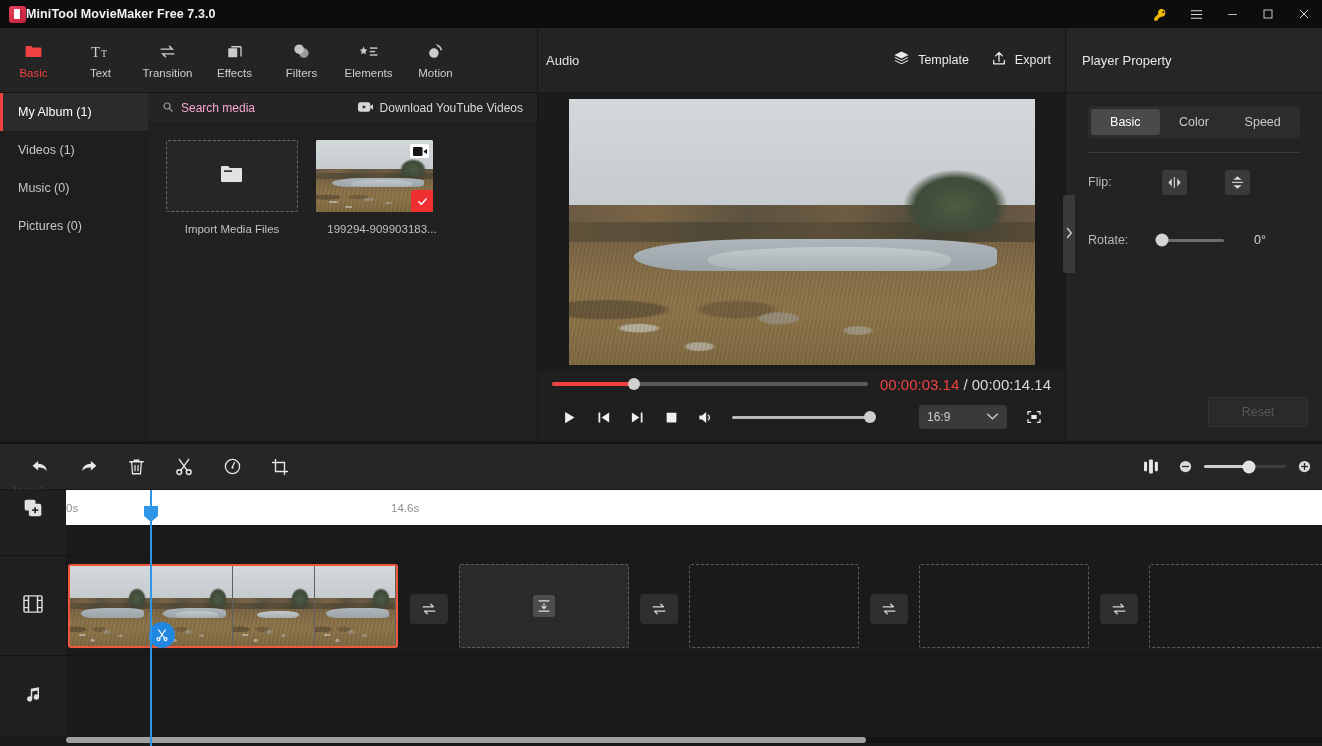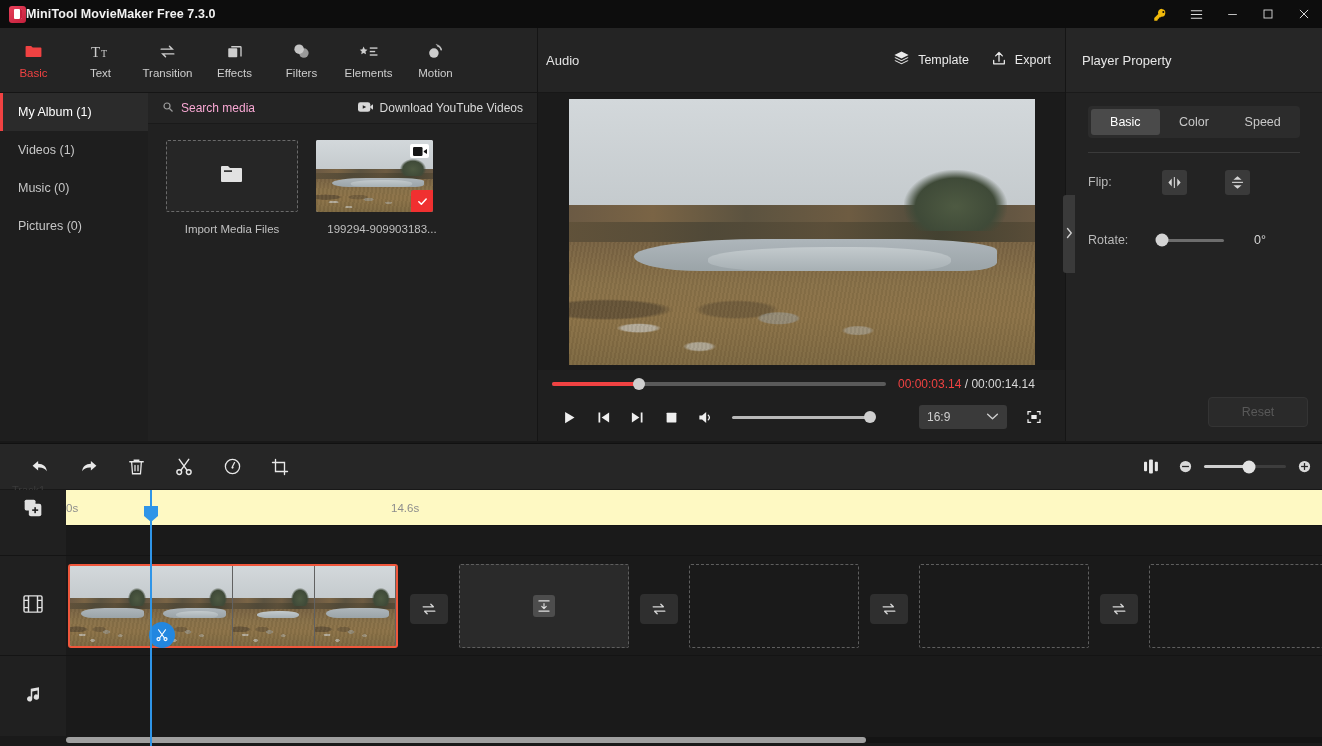--- a/index.html
+++ b/index.html
@@ -120,21 +120,21 @@
   .ctrls { padding: 0 14px; }
   .seek-row { display: flex; align-items: center; height: 28px; gap: 12px; }
   .seek-track {
     position: relative; width: 334px; height: 4px; background: #5a5a5a; border-radius: 2px;
   }
   .seek-fill { position:absolute; left:0; top:0; height: 100%; background: #f04242; border-radius: 2px; }
   .seek-knob {
     position: absolute; top: 50%; width: 12px; height: 12px; border-radius: 50%;
     background: #cfcfcf; transform: translate(-50%,-50%);
   }
-  .time-txt { font-size: 12px; color: #d8d8d8; white-space: nowrap; }
+  .time-txt { font-size: 15px; color: #d8d8d8; white-space: nowrap; }
   .time-cur { color: #f04242; }
   .btn-row { display: flex; align-items: center; height: 38px; gap: 0; }
   .pbtn {
     width: 34px; height: 34px; display:flex; align-items:center; justify-content:center;
     color: #efefef;
   }
   .vol-track { position: relative; width: 138px; height: 3px; background: #b9b9b9;
                border-radius: 2px; margin-left: 10px; }
   .vol-knob { position:absolute; top:50%; width: 12px; height: 12px; border-radius:50%;
               background:#cfcfcf; transform: translate(-50%,-50%); }
@@ -196,21 +196,21 @@
          color: #e8e8e8; }
   .tlb:first-child { margin-left: 16px; }
   .zoom-area { margin-left: auto; margin-right: 10px; display:flex; align-items:center; gap: 11px; }
   .zoom-track { position: relative; width: 82px; height: 3px; background: #3d3d3d; border-radius:2px; }
   .zoom-fill { position:absolute; left:0; top:0; height:100%; background:#cfcfcf; border-radius:2px; }
   .zoom-knob { position:absolute; top:50%; width: 13px; height: 13px; border-radius:50%;
                background:#e2e2e2; transform: translate(-50%,-50%); }
   .zbtn { color: #d9d9d9; display:flex; }
 
   .tl-body { position: absolute; top: 490px; left: 0; width: 1322px; height: 256px; background:#1a1a1a;}
-  .ruler { height: 36px; background: #fef9c3; display: flex; align-items: center;
+  .ruler { height: 36px; background: #ffffff; display: flex; align-items: center;
            border-bottom: 1px solid #141414; position: relative; }
   .addtrack {
     width: 66px; height: 36px; display:flex; align-items:center; justify-content:center;
     color: #e0e0e0; background:#202020; position: relative; z-index: 3;
   }
   .ruler-scale { position: absolute; left: 66px; top: 0; right: 0; height: 36px; }
   .rtick { position: absolute; top: 12px; font-size: 11.5px; color: #8d8d8d; }
 
   .track-row { display: flex; height: 44px; border-bottom: 1px solid #141414; }
   .track-head { width: 66px; background: #202020; display:flex; align-items:center;

